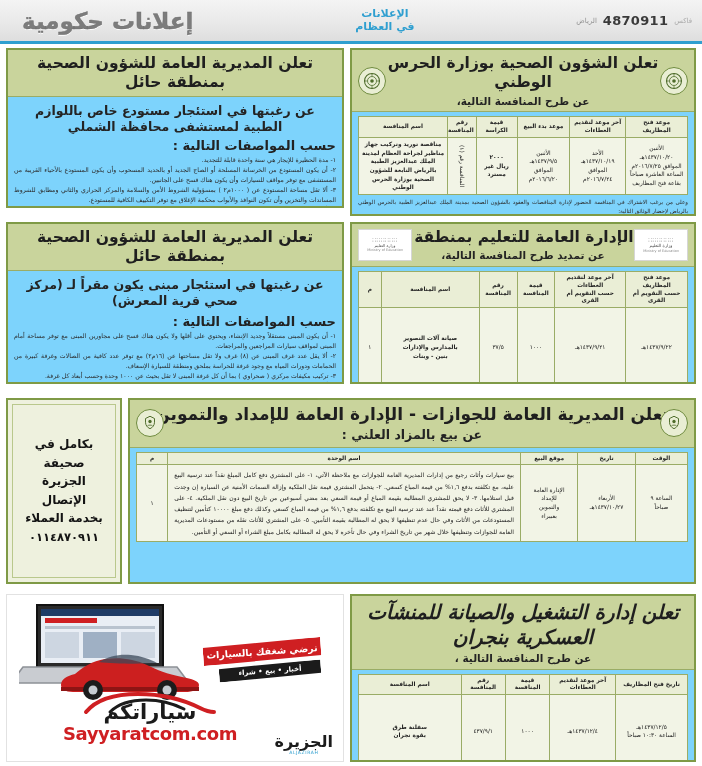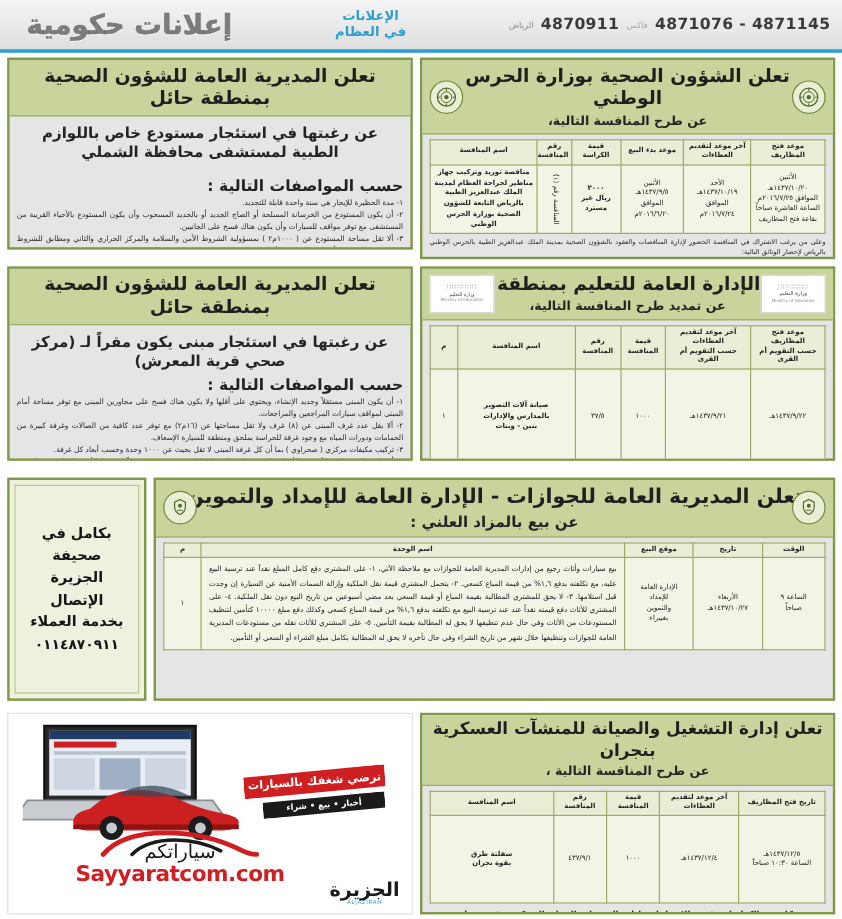--- a/index.html
+++ b/index.html
@@ -43,37 +43,37 @@
   }
   .phone-num{font-size:13px;font-weight:bold;color:#3a3a3a;letter-spacing:0.3px;}
   .phone-tag{font-size:7px;color:#a9a9a9;letter-spacing:0.5px;}
   .phone-tag2{font-size:7px;color:#8f8f8f;}
 
   
   .content{position:relative;width:702px;height:722px;padding:4px 6px 0 6px;box-sizing:border-box;}
 
   .ad{
     border:2px solid #7f9a46;
-    background:#e5e5e5;
+    background:#7dd3fc;
     box-sizing:border-box;
     position:absolute;
     overflow:hidden;
   }
   .ad-head{
     background:#c9d49c;
     border-bottom:1px solid #9aac66;
     padding:4px 6px 3px 6px;
     text-align:center;
     position:relative;
   }
   .ad-h1{
     font-size:15.5px;font-weight:bold;color:#1f1f1f;line-height:1.25;
     letter-spacing:-0.2px;
   }
-  .ad-h1.sm{font-size:14px;}
+  .ad-h1.sm{font-size:20px;font-style:italic;}
   .ad-h1.lg{font-size:17px;}
   .ad-h2{
     font-size:10.5px;font-weight:bold;color:#242424;margin-top:2px;line-height:1.3;
   }
   .ad-h2.big{font-size:12.5px;}
   .ad-body{padding:4px 6px 5px 6px;}
 
   .logo-badge{
     position:absolute;top:50%;transform:translateY(-50%);
     width:26px;height:26px;border-radius:50%;
@@ -151,21 +151,21 @@
   .ribbon-dark{
     position:absolute;left:212px;top:68px;width:102px;height:16px;
     background:#1b1b1b;transform:rotate(-4deg);
     display:flex;align-items:center;justify-content:center;
     clip-path:polygon(0 16%,100% 0,100% 84%,0 100%);
   }
   .ribbon-dark span{font-size:7px;font-weight:bold;color:#fff;letter-spacing:0.4px;}
   .sayy-logo{position:absolute;left:48px;top:95px;width:190px;text-align:center;}
   .sayy-swoosh{width:140px;height:26px;display:block;margin:0 auto;}
   .sayy-ar{
-    font-size:16px;font-weight:normal;color:#1b1b1b;line-height:1;margin-top:-14px;
+    font-size:21px;font-weight:bold;color:#1b1b1b;line-height:1;margin-top:-14px;
     position:relative;
   }
   .sayy-en{font-size:18px;font-weight:bold;color:#cf1f22;line-height:1;margin-top:2px;letter-spacing:-0.4px;}
   .jaz-logo{position:absolute;right:10px;bottom:6px;text-align:center;}
   .jaz-ar{font-size:16px;font-weight:bold;color:#1b1b1b;line-height:1;}
   .jaz-sub{font-size:4.5px;color:#2f9fd0;letter-spacing:0.6px;}
 </style>
 </head>
 <body>
 
@@ -175,33 +175,32 @@
     <div class="topbar-inner">
       <div class="gov-title">إعلانات حكومية</div>
       <div class="ads-label">
         <div>الإعلانات</div>
         <div>في العظام</div>
       </div>
       <div class="phones">
         <span class="phone-tag2">الرياض</span>
         <span class="phone-num">4870911</span>
         <span class="phone-tag">فاكس</span>
-        <span class="phone-num">4871145 - 4871076</span>
       </div>
     </div>
   </div>
 
   <div class="content">
 
     <div class="ad" style="left:6px;top:4px;width:338px;height:160px;">
       <div class="ad-head">
         <div class="ad-h1">تعلن المديرية العامة للشؤون الصحية بمنطقة حائل</div>
       </div>
       <div class="ad-body">
-        <div class="ad-h2 big" style="text-align:center;margin-bottom:13px;">عن رغبتها في استئجار مستودع خاص باللوازم الطبية لمستشفى محافظة الشملي</div>
+        <div class="ad-h2 big" style="text-align:center;margin-bottom:3px;">عن رغبتها في استئجار مستودع خاص باللوازم الطبية لمستشفى محافظة الشملي</div>
         <div class="spec-title">حسب المواصفات التالية :</div>
         <ul class="spec-list">
           <li>١- مدة الحظيرة للإيجار هي سنة واحدة قابلة للتجديد.</li>
           <li>٢- أن يكون المستودع من الخرسانة المسلحة أو الصاج الجديد أو بالحديد المسحوب وأن يكون المستودع بالأحياء القريبة من المستشفى مع توفر مواقف للسيارات وأن يكون هناك فسح على الجانبين.</li>
           <li>٣- ألا تقل مساحة المستودع عن ( ١٠٠٠م٢ ) بمسؤولية الشروط الأمن والسلامة والمركز الحراري والثاني ومطابق للشروط المساندات والتخزين وأن تكون النوافذ والأبواب محكمة الإغلاق مع توفر التكييف الكافية للمستودع.</li>
           <li>٤- أن تكون التمديدات الكهربائية والصحية والداخلية وفق الأصول الفنية مع توفر التيار الكهربائي الحكومي بجميع بمحددات كافية.</li>
 
         </ul>
 
       </div>

